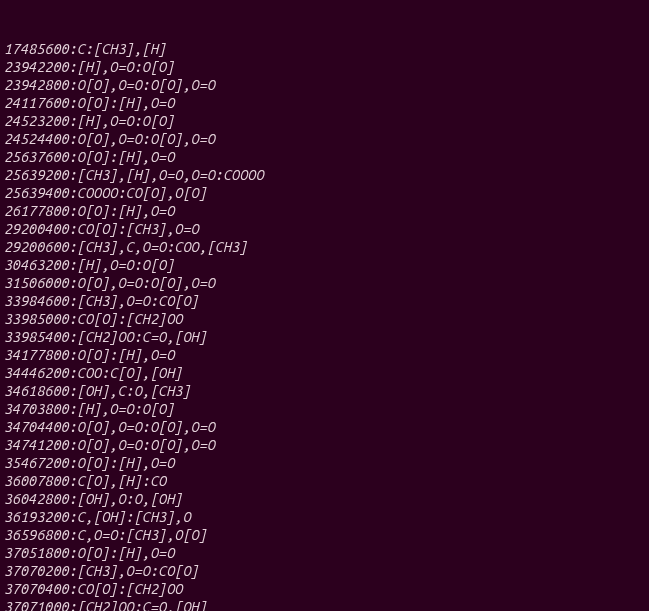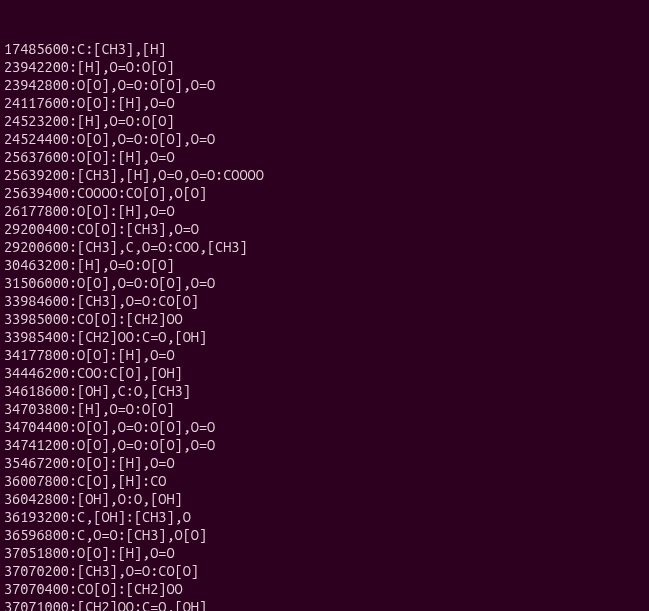--- a/index.html
+++ b/index.html
@@ -16,20 +16,21 @@
     line-height: 18px;
     color: #e6d4dc;
     padding: 4px 4px;
     box-sizing: border-box;
   }
   .terminal {
     white-space: pre;
   }
   .line {
     display: block;
+    font-style: italic;
   }
 </style>
 </head>
 <body>
 
 <div class="terminal">
   <div id="lines-container"><span class="line">17485600:C:[CH3],[H]</span><span class="line">23942200:[H],O=O:O[O]</span><span class="line">23942800:O[O],O=O:O[O],O=O</span><span class="line">24117600:O[O]:[H],O=O</span><span class="line">24523200:[H],O=O:O[O]</span><span class="line">24524400:O[O],O=O:O[O],O=O</span><span class="line">25637600:O[O]:[H],O=O</span><span class="line">25639200:[CH3],[H],O=O,O=O:COOOO</span><span class="line">25639400:COOOO:CO[O],O[O]</span><span class="line">26177800:O[O]:[H],O=O</span><span class="line">29200400:CO[O]:[CH3],O=O</span><span class="line">29200600:[CH3],C,O=O:COO,[CH3]</span><span class="line">30463200:[H],O=O:O[O]</span><span class="line">31506000:O[O],O=O:O[O],O=O</span><span class="line">33984600:[CH3],O=O:CO[O]</span><span class="line">33985000:CO[O]:[CH2]OO</span><span class="line">33985400:[CH2]OO:C=O,[OH]</span><span class="line">34177800:O[O]:[H],O=O</span><span class="line">34446200:COO:C[O],[OH]</span><span class="line">34618600:[OH],C:O,[CH3]</span><span class="line">34703800:[H],O=O:O[O]</span><span class="line">34704400:O[O],O=O:O[O],O=O</span><span class="line">34741200:O[O],O=O:O[O],O=O</span><span class="line">35467200:O[O]:[H],O=O</span><span class="line">36007800:C[O],[H]:CO</span><span class="line">36042800:[OH],O:O,[OH]</span><span class="line">36193200:C,[OH]:[CH3],O</span><span class="line">36596800:C,O=O:[CH3],O[O]</span><span class="line">37051800:O[O]:[H],O=O</span><span class="line">37070200:[CH3],O=O:CO[O]</span><span class="line">37070400:CO[O]:[CH2]OO</span><span class="line">37071000:[CH2]OO:C=O,[OH]</span></div>
   
 </div>
 

